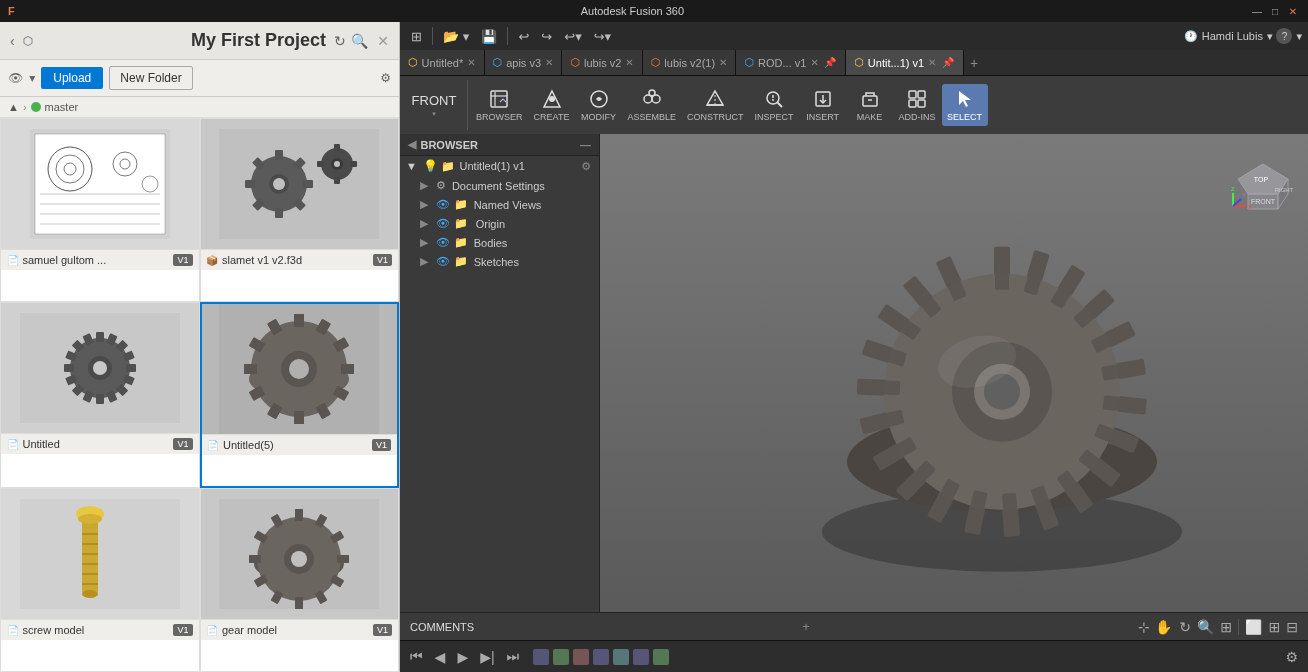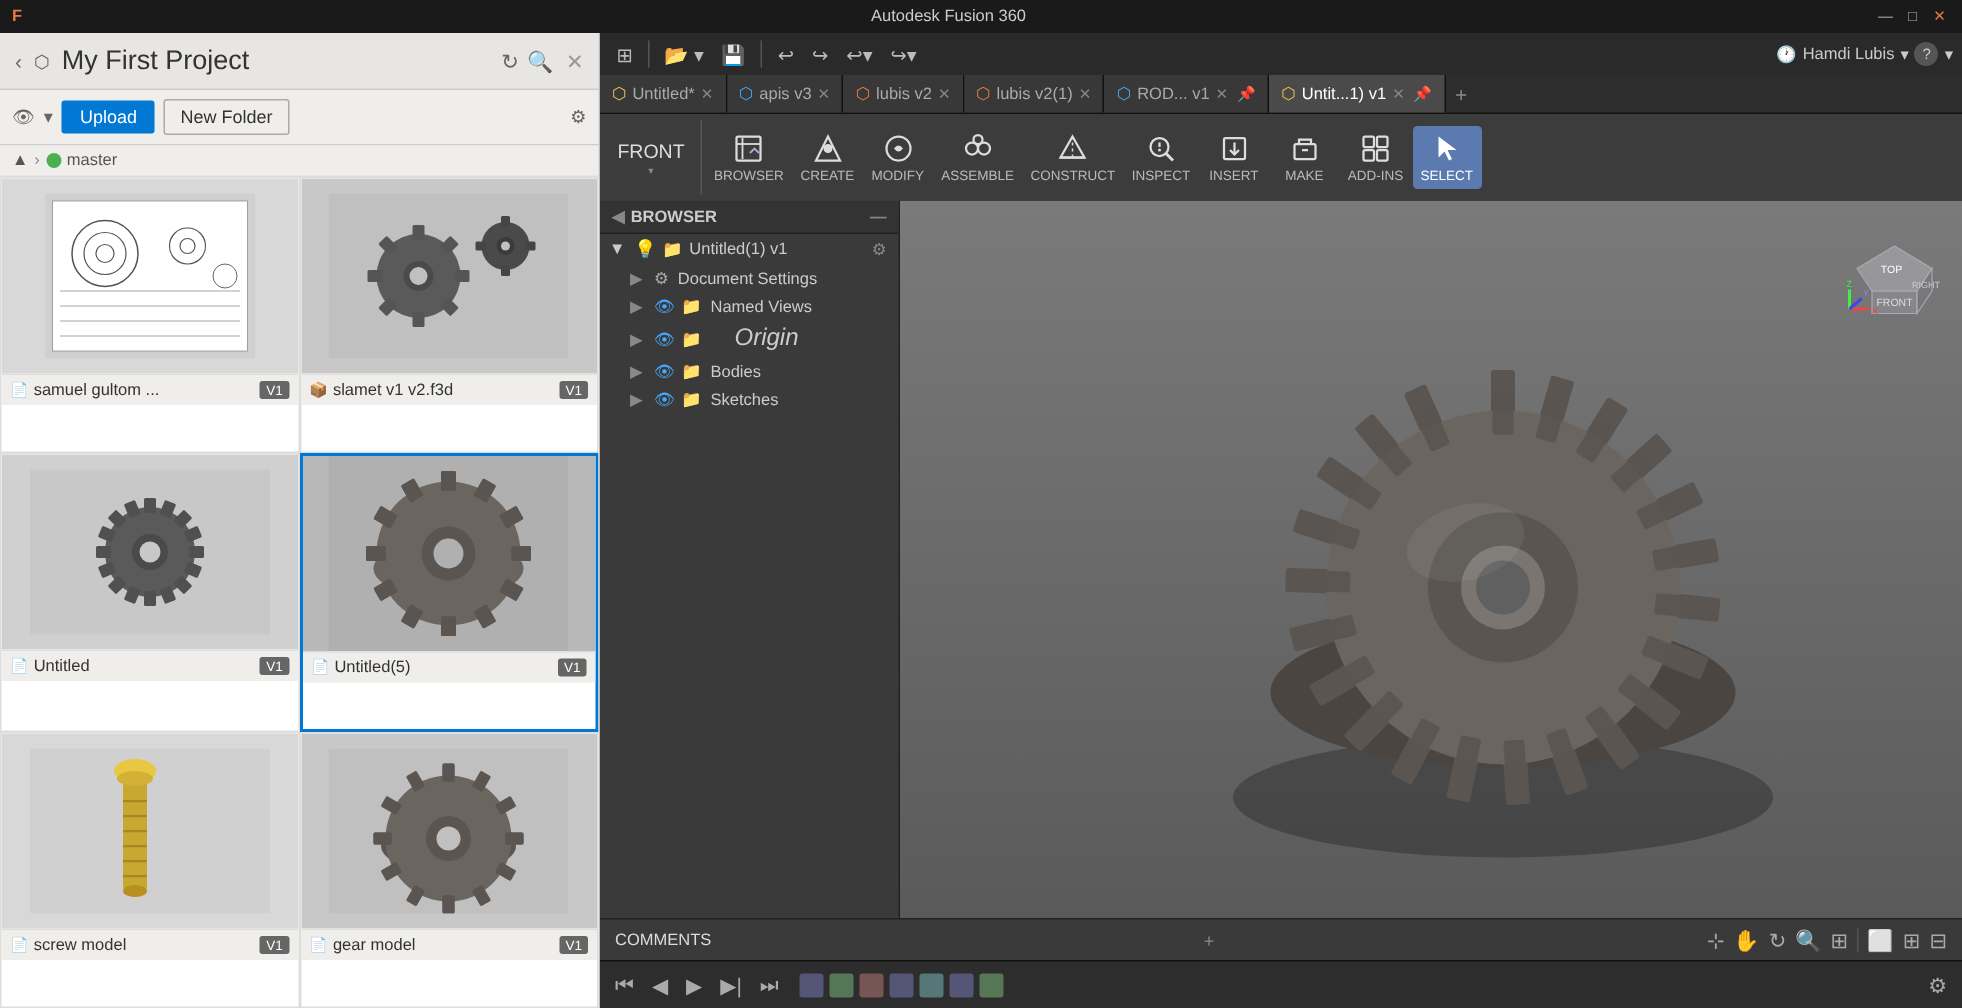--- a/index.html
+++ b/index.html
@@ -39,21 +39,21 @@
     
     #left-header {
       background: #e8e6e3;
       padding: 8px 10px;
       display: flex;
       align-items: center;
       gap: 8px;
       border-bottom: 1px solid #ccc;
     }
     #left-header .nav-arrow { color: #666; cursor: pointer; font-size: 14px; }
-    #left-header .project-title { font-size: 18px; font-weight: 400; color: #333; flex: 1; }
+    #left-header .project-title { font-size: 18px; font-weight: 700; color: #333; flex: 1; text-align: right; }
     #left-header .header-actions { display: flex; gap: 6px; }
     #left-header .header-btn { color: #666; cursor: pointer; font-size: 14px; }
     #close-panel { color: #999; cursor: pointer; font-size: 14px; }
 
     
     #panel-tabs {
       display: flex;
       border-bottom: 1px solid #ccc;
     }
     .panel-tab {
@@ -788,21 +788,21 @@
             <span class="browser-expand">▶</span>
             <span style="color:#4af;font-size:11px;">👁</span>
             <span style="color:#aaa;font-size:11px;">📁</span>
             <span style="font-size:11px;color:#ccc;margin-left:2px;">Named Views</span>
           </div>
 
           <div class="browser-item indent1">
             <span class="browser-expand">▶</span>
             <span style="color:#4af;font-size:11px;">👁</span>
             <span style="color:#aaa;font-size:11px;">📁</span>
-            <span style="font-size:16px;color:#ccc;margin-left:18px;font-style:italic;">Origin</span>
+            <span style="font-size:11px;color:#ccc;margin-left:4px;">Origin</span>
           </div>
 
           <div class="browser-item indent1">
             <span class="browser-expand">▶</span>
             <span style="color:#4af;font-size:11px;">👁</span>
             <span style="color:#aaa;font-size:11px;">📁</span>
             <span style="font-size:11px;color:#ccc;margin-left:2px;">Bodies</span>
           </div>
 
           <div class="browser-item indent1">

